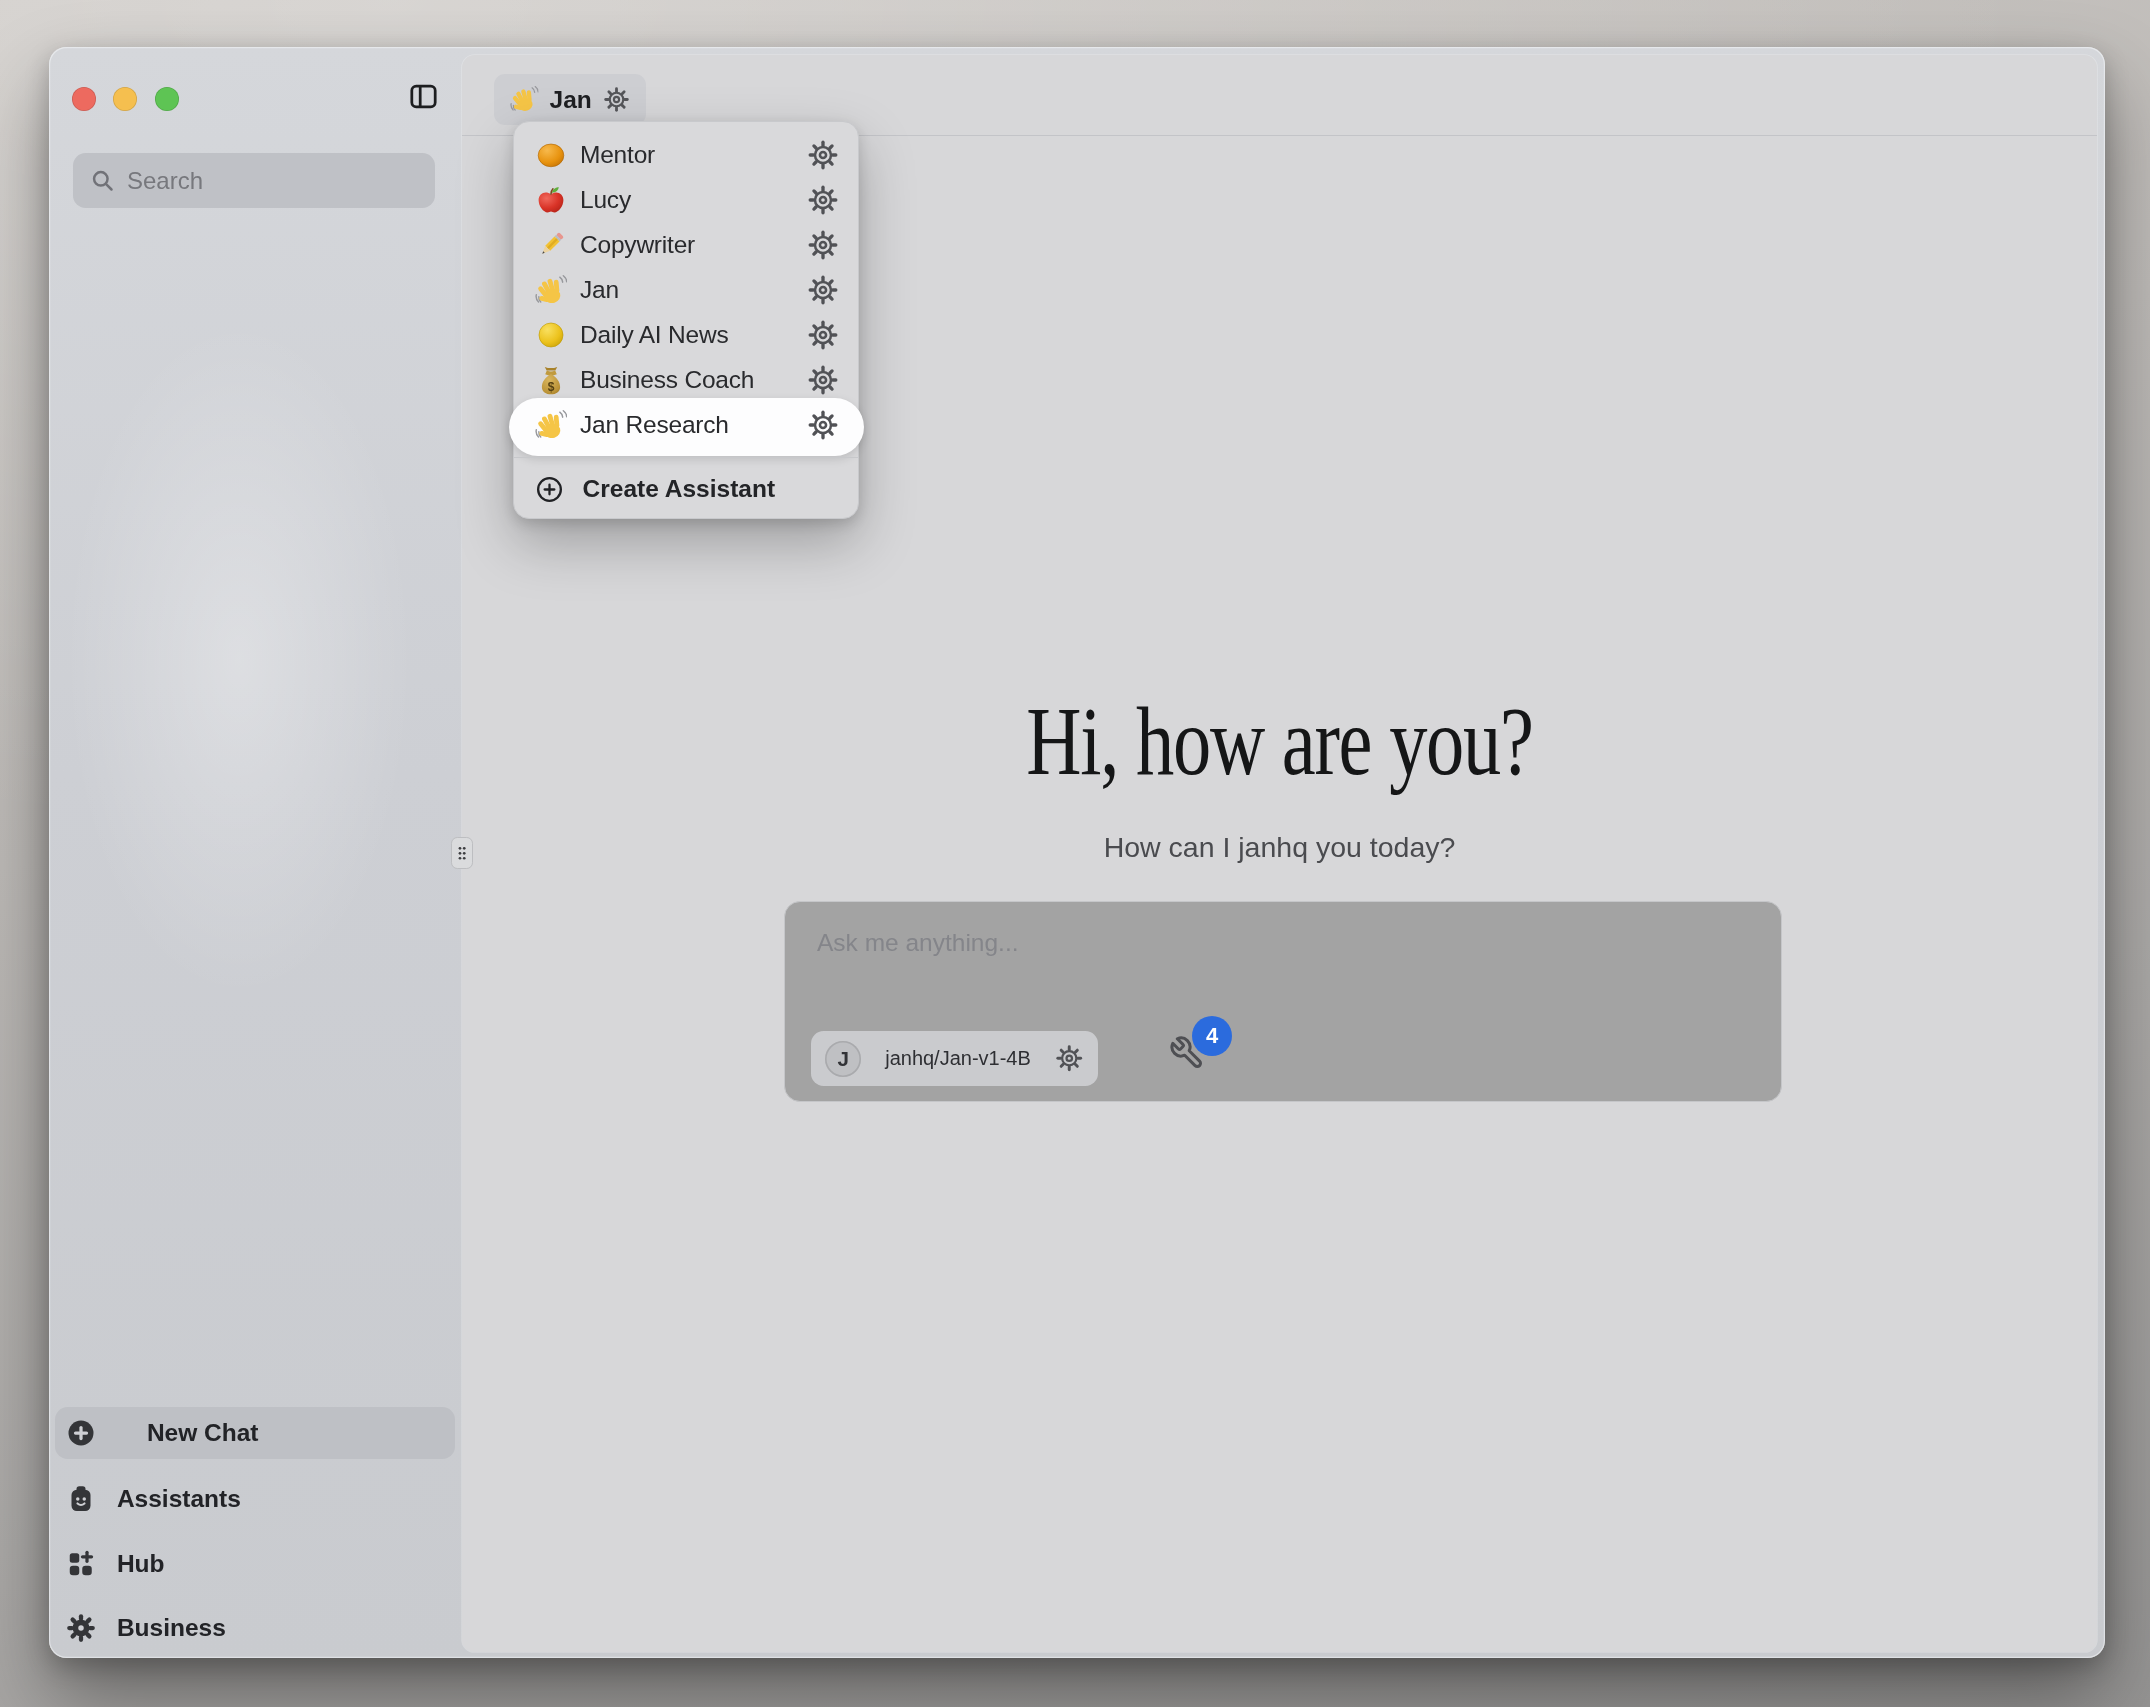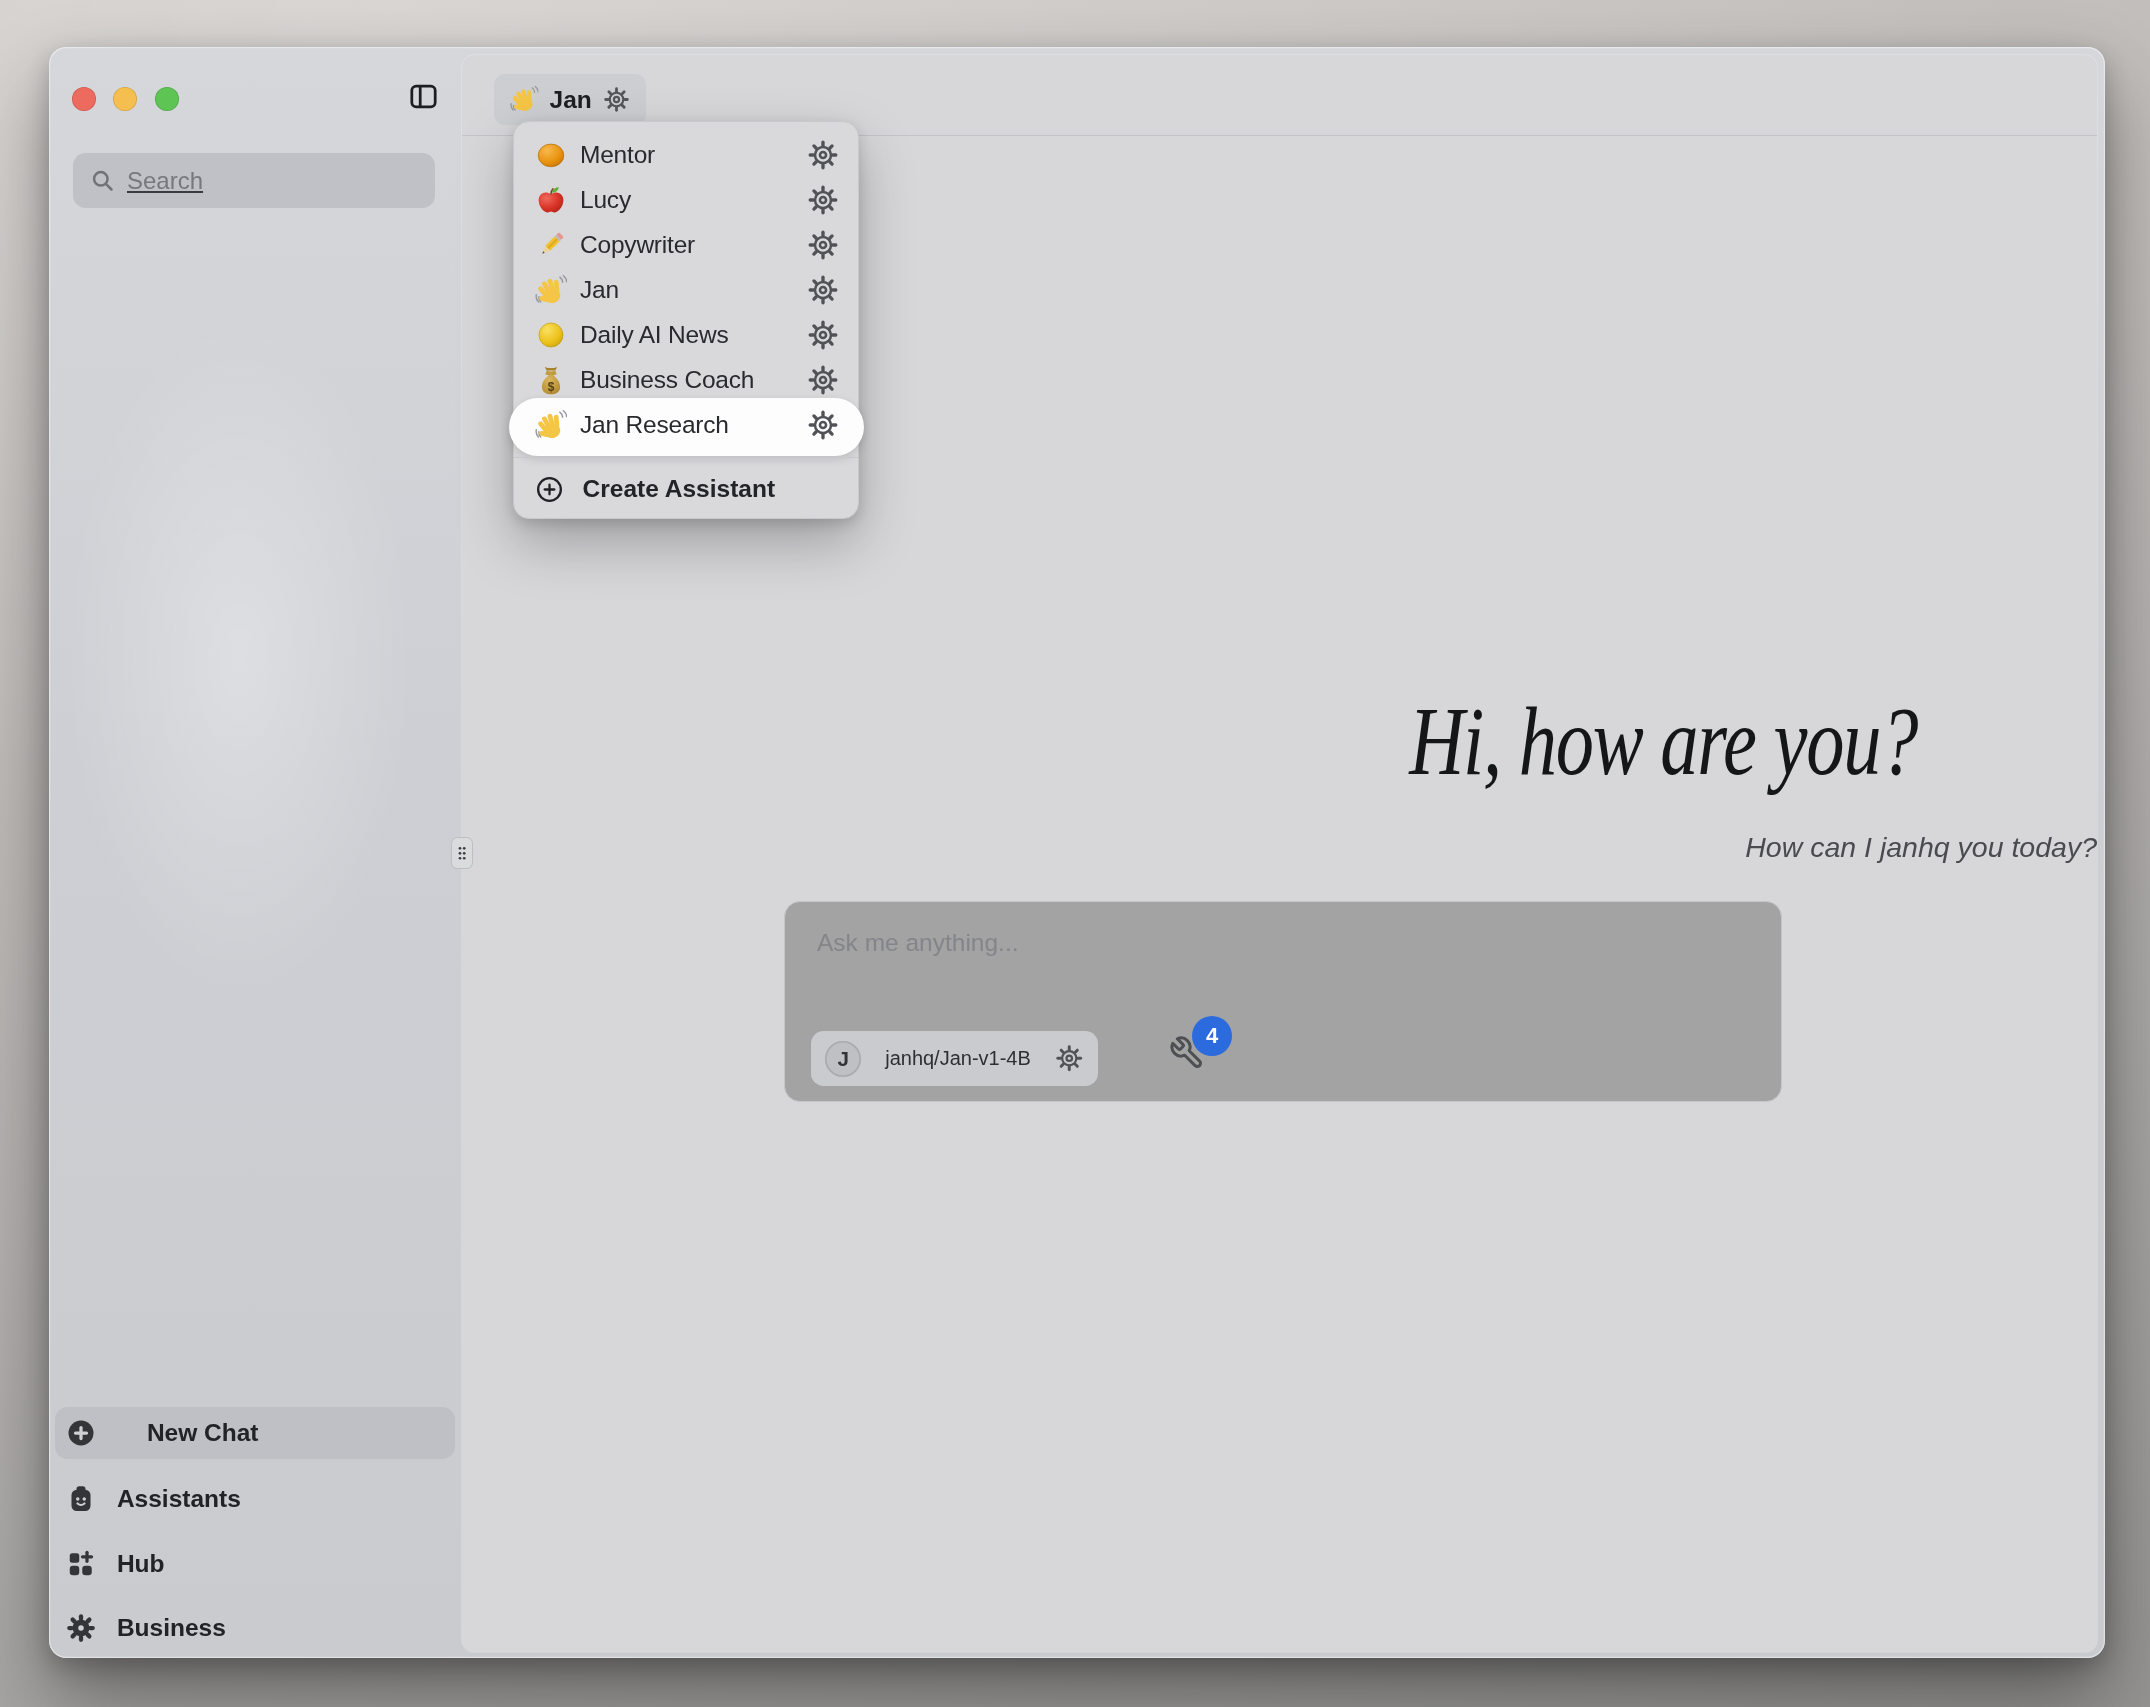--- a/index.html
+++ b/index.html
@@ -30,21 +30,21 @@
   .dot { width:24px; height:24px; border-radius:50%; box-shadow:inset 0 0 0 0.8px rgba(0,0,0,.14); }
   .dot.red { background:#ed6a5f; } .dot.yellow { background:#f5bf4f; } .dot.green { background:#5ec454; }
 
   .toggle-btn { position:absolute; left:358px; top:33px; width:33px; height:33px; background:none; border:none; color:#1d1e20; cursor:pointer; }
   .toggle-btn svg { width:33px; height:33px; }
 
   .search { position:absolute; left:24px; top:106px; width:362px; height:55px;
     background:#bfc1c6; border-radius:12.6px; display:flex; align-items:center; padding:0 16px; }
   .search svg { width:27px; height:27px; color:#717278; flex:none; }
   .search input { flex:1; margin-left:11px; background:none; border:none; outline:none;
-    font:400 24px "Liberation Sans", sans-serif; color:#3a3b3f;text-decoration:underline; }
+    font:400 24px "Liberation Sans", sans-serif; color:#3a3b3f; }
   .search input::placeholder { color:#77787d; }
 
   .empty { position:absolute; left:16px; top:243px; width:371px; }
   .empty-head { display:flex; align-items:center; gap:12.6px; }
   .empty-head svg { width:32px; height:32px; color:#2c2d30; flex:none; }
   .empty-title { font-size:28.5px; font-weight:700; color:#1a1b1d; letter-spacing:-0.2px; }
   .empty-text { margin:22px 0 0 0; font-size:23px; line-height:36px; font-weight:500; color:#67686c; }
 
   .nav-row { position:absolute; left:6.3px; width:400px; height:52px; border-radius:12.6px;
     display:flex; align-items:center; padding-left:11px; cursor:pointer; color:#232428; }
@@ -81,21 +81,21 @@
   .menu-row .gear { margin-left:auto; width:32px; height:32px; color:#515256; flex:none; cursor:pointer; }
   .menu-highlight { position:absolute; left:-5.5px; right:-5.5px; top:276px; height:58px;
     background:#fdfdfe; border-radius:29px; z-index:0; box-shadow:0 3.2px 9.5px rgba(0,0,0,.13); }
   .menu-sep { position:absolute; left:0; right:0; top:335px; height:1.2px; background:#c7c8cb; }
   .menu-create { position:absolute; left:0; right:0; top:337px; height:60px;
     display:flex; align-items:center; padding:0 19px 0 20.6px; cursor:pointer; }
   .menu-create svg { width:29px; height:29px; color:#202124; flex:none; }
   .create-label { margin-left:19px; font-size:24.5px; font-weight:600; color:#232427; }
 
   
-  .hero { position:absolute; left:0; right:0; top:637px; text-align:right;font-style:italic; }
+  .hero { position:absolute; left:0; right:0; top:637px; text-align:center; }
   .hero h1 { font-family:"Liberation Serif", serif; font-weight:400; font-size:98px; line-height:98px;
     letter-spacing:-1.6px; color:#151617; transform:scaleX(.78); transform-origin:50% 50%; }
   .hero p { margin-top:41px; font-size:28.5px; font-weight:500; color:#4a4b4f; }
 
   
   .composer { position:absolute; left:322px; top:846px; width:998px; height:201px;
     background:#a3a3a3; border:1.2px solid #c5c6c9; border-radius:16px; }
   .composer textarea { position:absolute; left:32px; top:27px; width:933px; height:68px;
     background:none; border:none; outline:none; resize:none;
     font:400 24.5px "Liberation Sans", sans-serif; color:#2f3034; }

